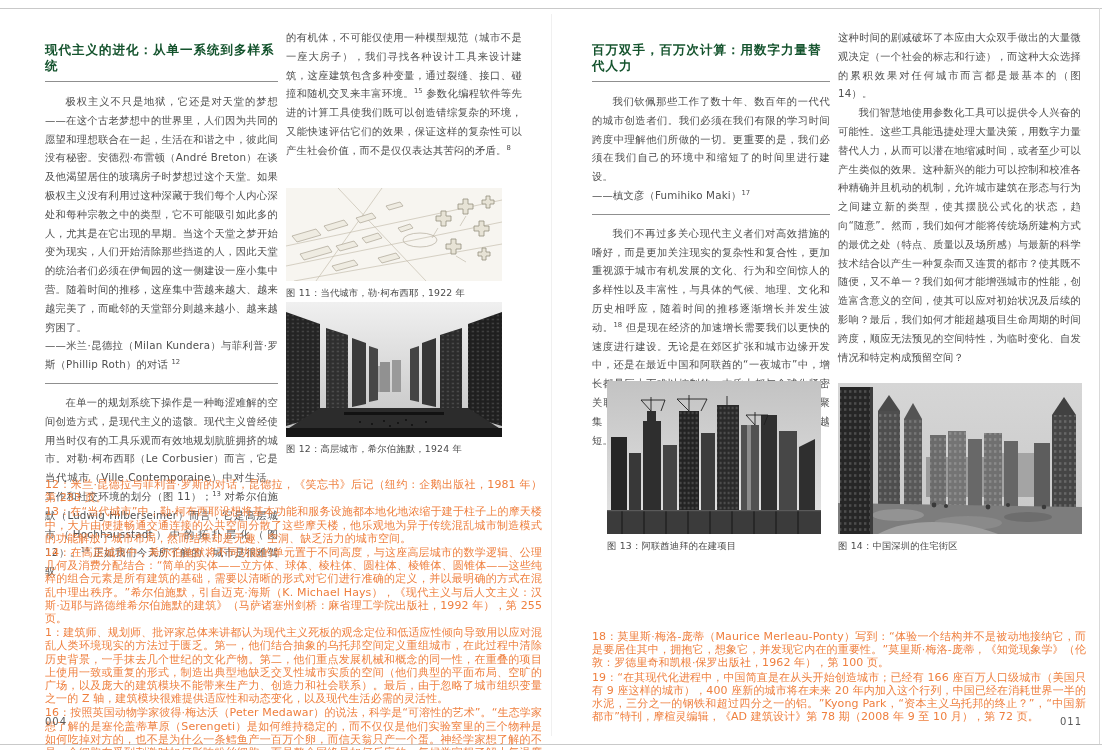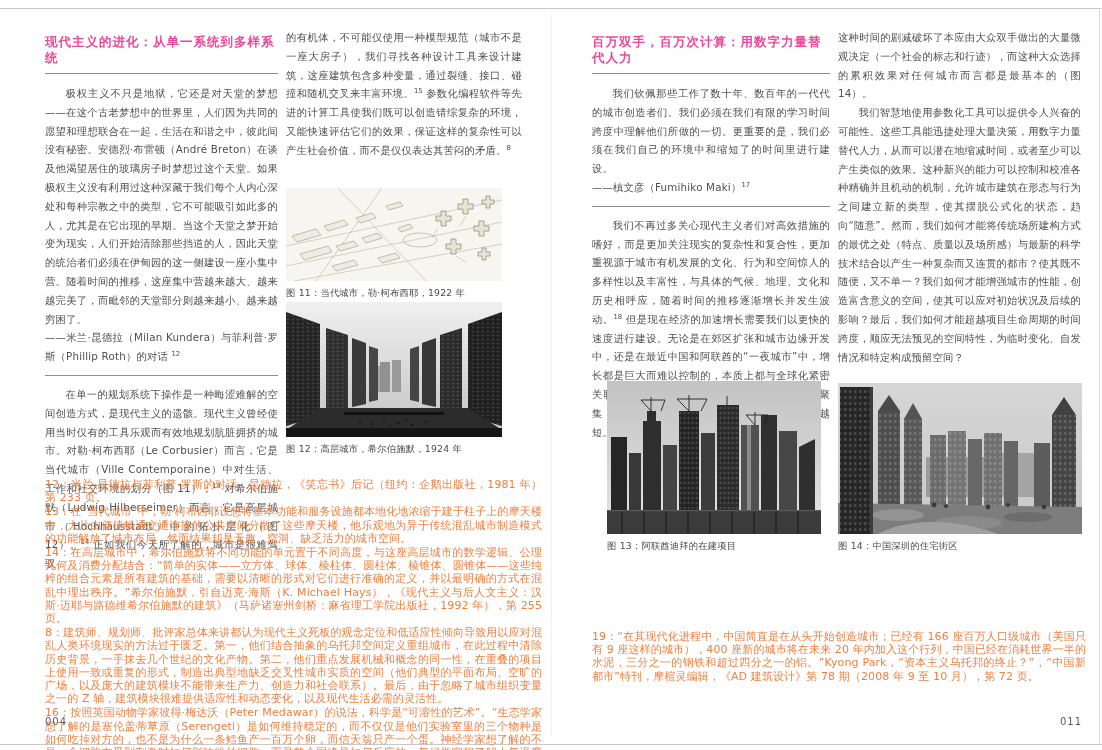--- a/index.html
+++ b/index.html
@@ -10,22 +10,22 @@
   }
   .edge-top{position:absolute;left:0;top:8px;width:1102px;border-top:1px solid #c9c9c9;}
   .edge-bottom{position:absolute;left:0;top:744px;width:1102px;border-top:1px solid #c9c9c9;}
   .edge-right{position:absolute;left:1099px;top:8px;height:736px;border-left:1px solid #d9d9d9;}
   .gutter{position:absolute;left:551px;top:14px;height:722px;border-left:1px solid #f0f0f0;}
 
   .col{position:absolute;text-align:justify;font-size:10.3px;line-height:18.8px;letter-spacing:0.2px;}
   .col p{margin:0;}
   .p-ind{text-indent:2em;}
   .heading{
-    color:#ec4899;font-weight:bold;font-size:12.5px;letter-spacing:1px;
-    margin:0 0 7px 0;line-height:16px;text-align:left;
+    color:#14532d;font-weight:bold;font-size:12.5px;letter-spacing:1px;
+    margin:8px 0 7px 0;line-height:16px;text-align:left;
   }
   .rule{border:none;border-top:1px solid #8f8f8f;margin:0 0 10px 0;}
   .rule2{border:none;border-top:1px solid #8f8f8f;margin:9px 0 9px 0;}
   .attr{margin:0;}
   sup{font-size:6.8px;line-height:0;vertical-align:super;letter-spacing:0;}
 
   figure{margin:0;position:absolute;}
   .figcap{font-size:9.3px;color:#4a4a4a;letter-spacing:0.2px;margin-top:6px;line-height:12px;text-align:left;}
   figure svg{display:block;}
 
@@ -141,21 +141,21 @@
           <circle cx="120" cy="118" r="0.9"></circle>
       </g>
     </svg>
     <figcaption class="figcap">图 12：高层城市，希尔伯施默，1924 年</figcaption>
   </figure>
 
   <div class="footnotes" style="left:45px;top:478px;width:497px;">
     <p>12：米兰·昆德拉与菲利普·罗斯的对话，昆德拉，《笑忘书》后记（纽约：企鹅出版社，1981 年）第 233 页。</p>
     <p>13：在“当代城市”中，勒·柯布西耶设想将基本功能和服务设施都本地化地浓缩于建于柱子上的摩天楼中，大片由便捷畅通交通连接的公共空间分散了这些摩天楼，他乐观地为异于传统混乱城市制造模式的功能解放了城市布局，然而结果却是无趣、空洞、缺乏活力的城市空间。</p>
     <p>14：在高层城市中，希尔伯施默将不同功能的单元置于不同高度，与这座高层城市的数学逻辑、公理几何及消费分配结合：“简单的实体——立方体、球体、棱柱体、圆柱体、棱锥体、圆锥体——这些纯粹的组合元素是所有建筑的基础，需要以清晰的形式对它们进行准确的定义，并以最明确的方式在混乱中理出秩序。”希尔伯施默，引自迈克·海斯（K. Michael Hays），《现代主义与后人文主义：汉斯·迈耶与路德维希尔伯施默的建筑》（马萨诸塞州剑桥：麻省理工学院出版社，1992 年），第 255 页。</p>
-    <p>8：建筑师、规划师、批评家总体来讲都认为现代主义死板的观念定位和低适应性倾向导致用以应对混乱人类环境现实的方法过于匮乏。第一，他们结合抽象的乌托邦空间定义重组城市，在此过程中清除历史背景，一手抹去几个世纪的文化产物。第二，他们重点发展机械和概念的同一性，在重叠的项目上使用一致或重复的形式，制造出典型地缺乏交叉性城市实质的空间（他们典型的平面布局、空旷的广场，以及庞大的建筑模块不能带来生产力、创造力和社会联系）。最后，由于忽略了城市组织变量之一的 Z 轴，建筑模块很难提供适应性和动态变化，以及现代生活必需的灵活性。</p>
+    <p>1：建筑师、规划师、批评家总体来讲都认为现代主义死板的观念定位和低适应性倾向导致用以应对混乱人类环境现实的方法过于匮乏。第一，他们结合抽象的乌托邦空间定义重组城市，在此过程中清除历史背景，一手抹去几个世纪的文化产物。第二，他们重点发展机械和概念的同一性，在重叠的项目上使用一致或重复的形式，制造出典型地缺乏交叉性城市实质的空间（他们典型的平面布局、空旷的广场，以及庞大的建筑模块不能带来生产力、创造力和社会联系）。最后，由于忽略了城市组织变量之一的 Z 轴，建筑模块很难提供适应性和动态变化，以及现代生活必需的灵活性。</p>
     <p>16：按照英国动物学家彼得·梅达沃（Peter Medawar）的说法，科学是“可溶性的艺术”。“生态学家想了解的是塞伦盖蒂草原（Serengeti）是如何维持稳定的，而不仅仅是他们实验室里的三个物种是如何吃掉对方的，也不是为什么一条鳕鱼产一百万个卵，而信天翁只产一个蛋。神经学家想了解的不是一个细胞在受到刺激时如何影响粉丝细胞，而是整个网络是如何反应的。气候学家想了解大气温度上升 3 度的时候，世界的哪些部分会更湿，哪些会更干。经济学家想了解贸易；规划师想了解交通。由于如今有了简化复杂性的工具——计算机，问题突然变得有趣了。”彼得·梅达沃，《科学的极限》（牛津：牛津大学出版社，1988 年）。</p>
   </div>
 
   <div class="pagenum" style="left:45px;top:716px;">004</div>
 </div>
 
 <div>
 
   <div class="col" style="left:592px;top:34px;width:238px;">
     <h2 class="heading">百万双手，百万次计算：用数字力量替代人力</h2>
@@ -276,17 +276,18 @@
           <circle cx="206" cy="124" r="2.3"></circle>
       </g>
       <rect x="2" y="4" width="30" height="147" fill="#262626"></rect>
       <rect x="2" y="4" width="30" height="147" fill="url(#win14)"></rect>
       <rect x="32" y="4" width="3" height="147" fill="#3d3d3d"></rect>
     </svg>
     <figcaption class="figcap">图 14：中国深圳的住宅街区</figcaption>
   </figure>
 
   <div class="footnotes" style="left:592px;top:630px;width:494px;">
+    <p>18：莫里斯·梅洛-庞蒂（Maurice Merleau-Ponty）写到：“体验一个结构并不是被动地接纳它，而是要居住其中，拥抱它，想象它，并发现它内在的重要性。”莫里斯·梅洛-庞蒂，《知觉现象学》（伦敦：罗德里奇和凯根·保罗出版社，1962 年），第 100 页。</p>
     <p>19：“在其现代化进程中，中国简直是在从头开始创造城市；已经有 166 座百万人口级城市（美国只有 9 座这样的城市），400 座新的城市将在未来 20 年内加入这个行列，中国已经在消耗世界一半的水泥，三分之一的钢铁和超过四分之一的铝。”Kyong Park，“资本主义乌托邦的终止？”，“中国新都市”特刊，摩楦灵编辑，《AD 建筑设计》第 78 期（2008 年 9 至 10 月），第 72 页。</p>
   </div>
 
   <div class="pagenum" style="left:1060px;top:716px;">011</div>
 </div>
 
 </body></html>

